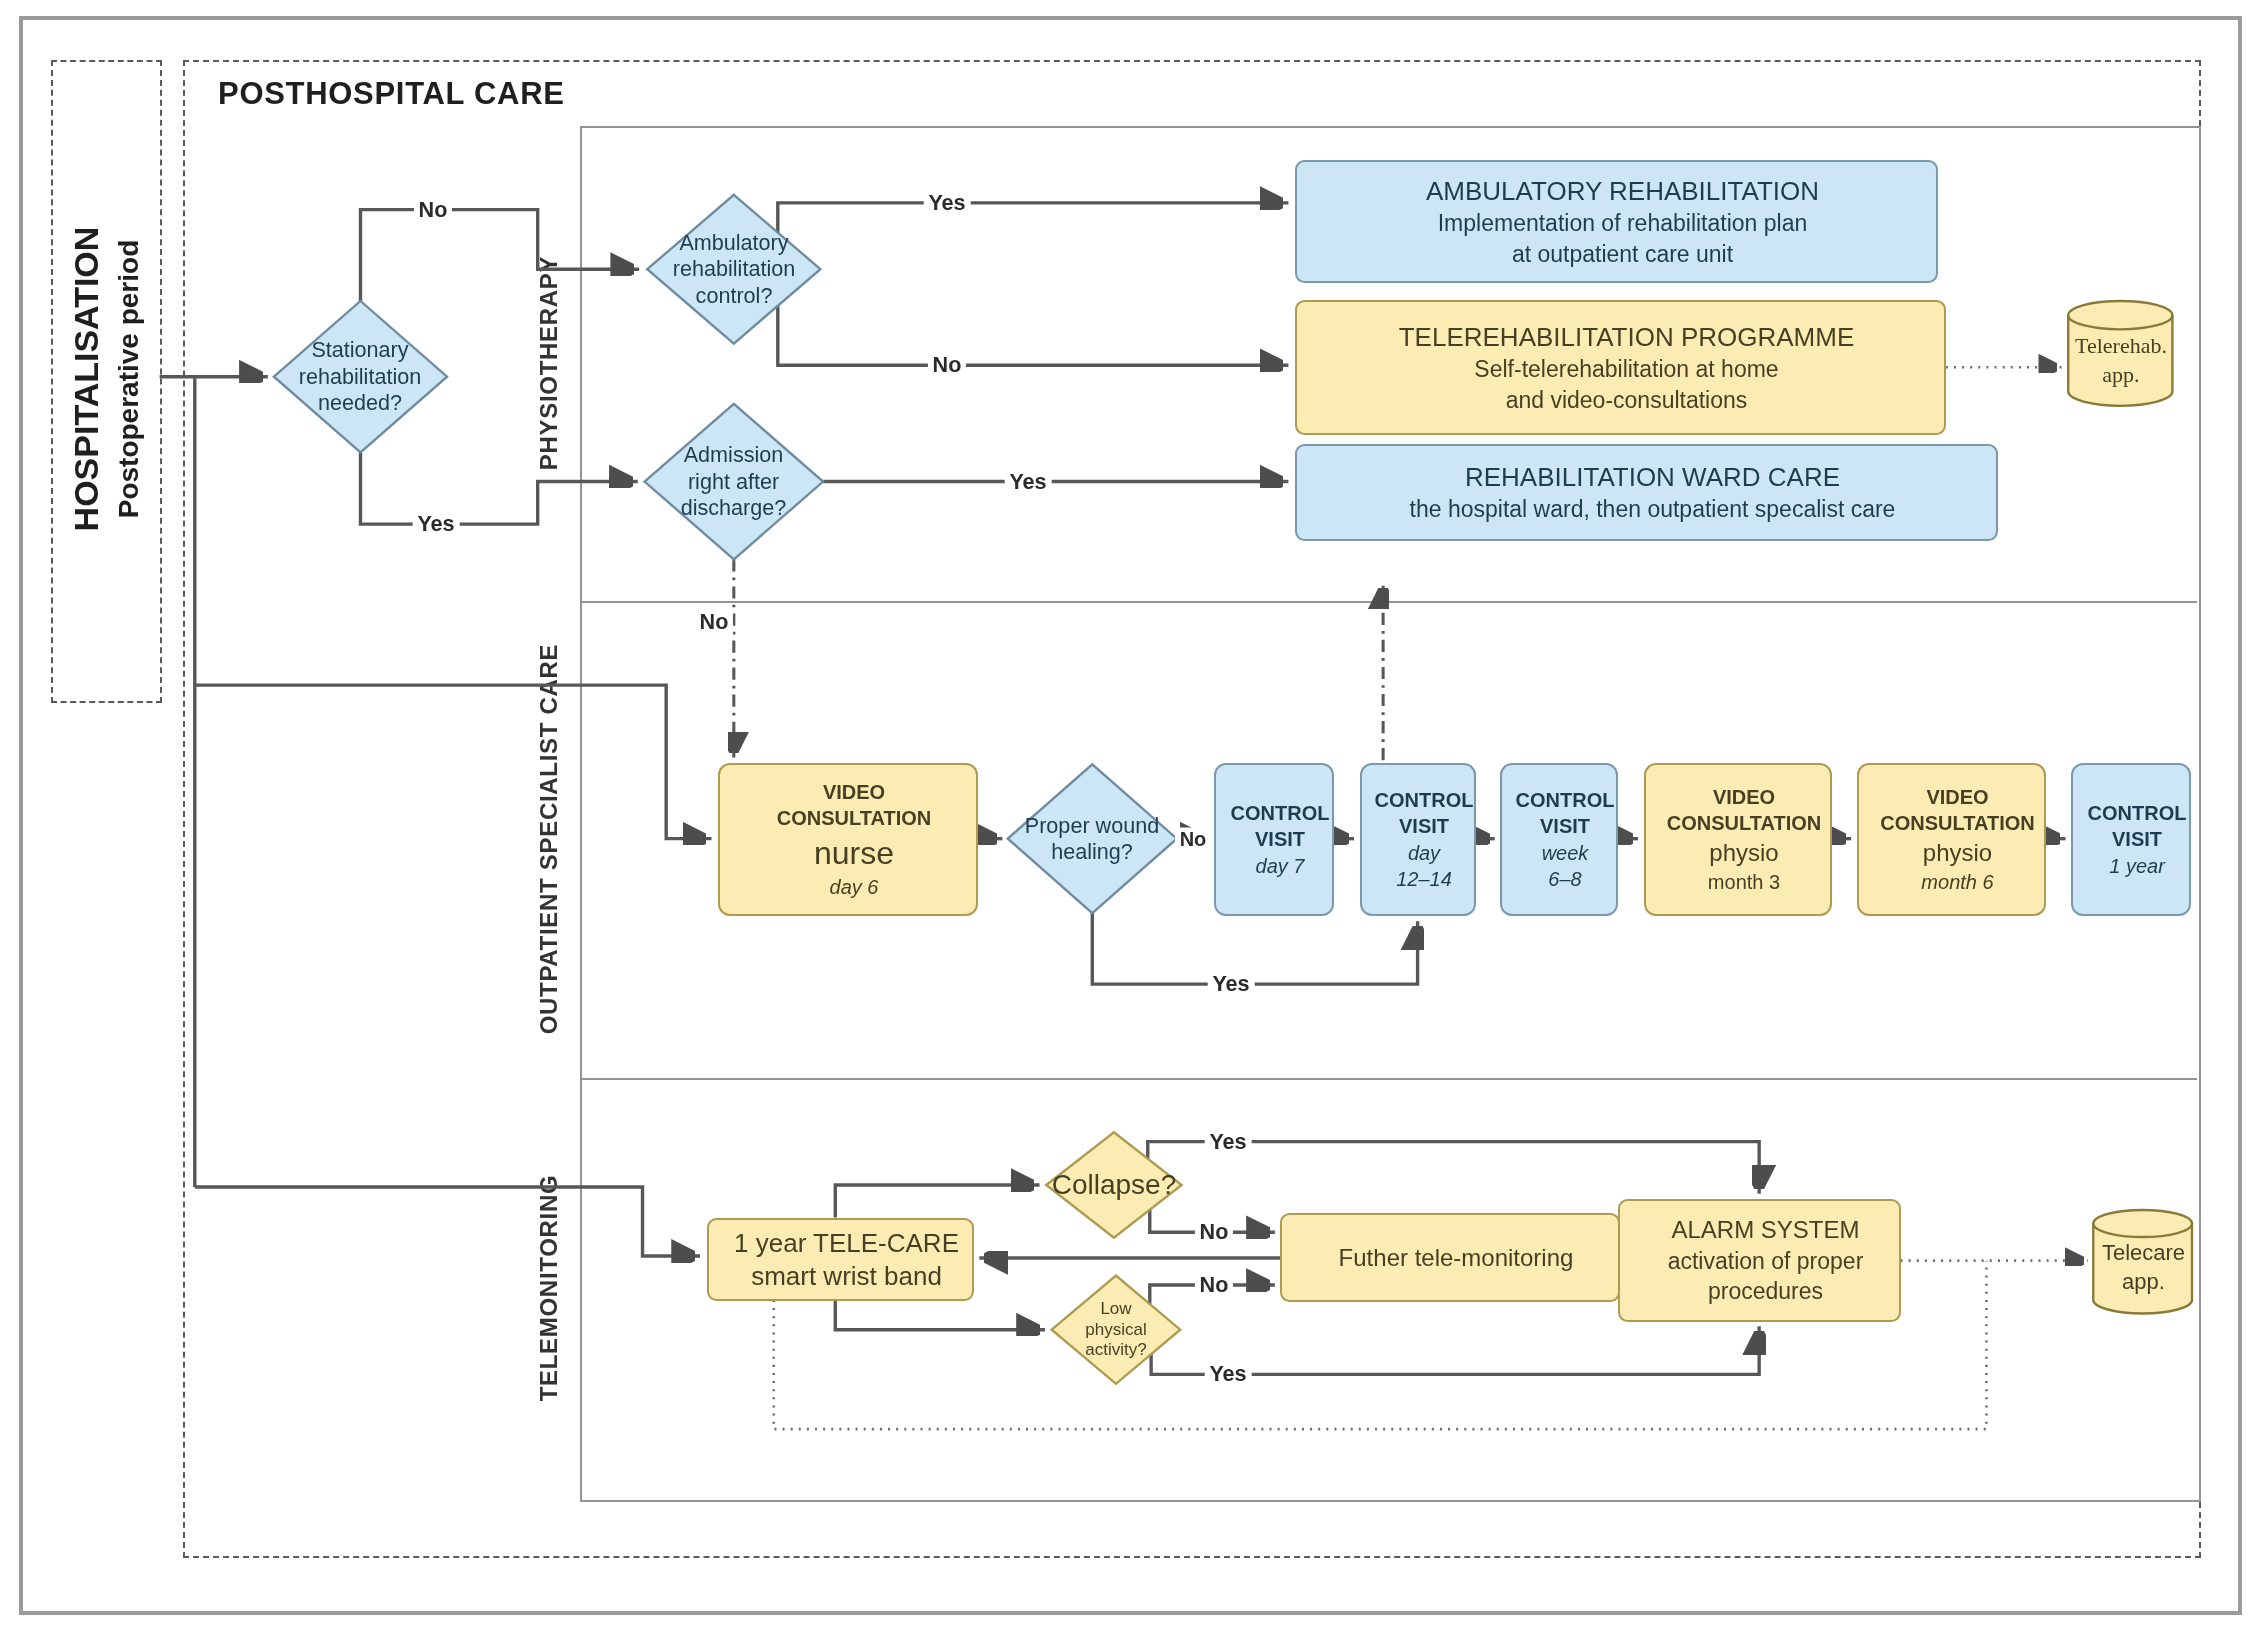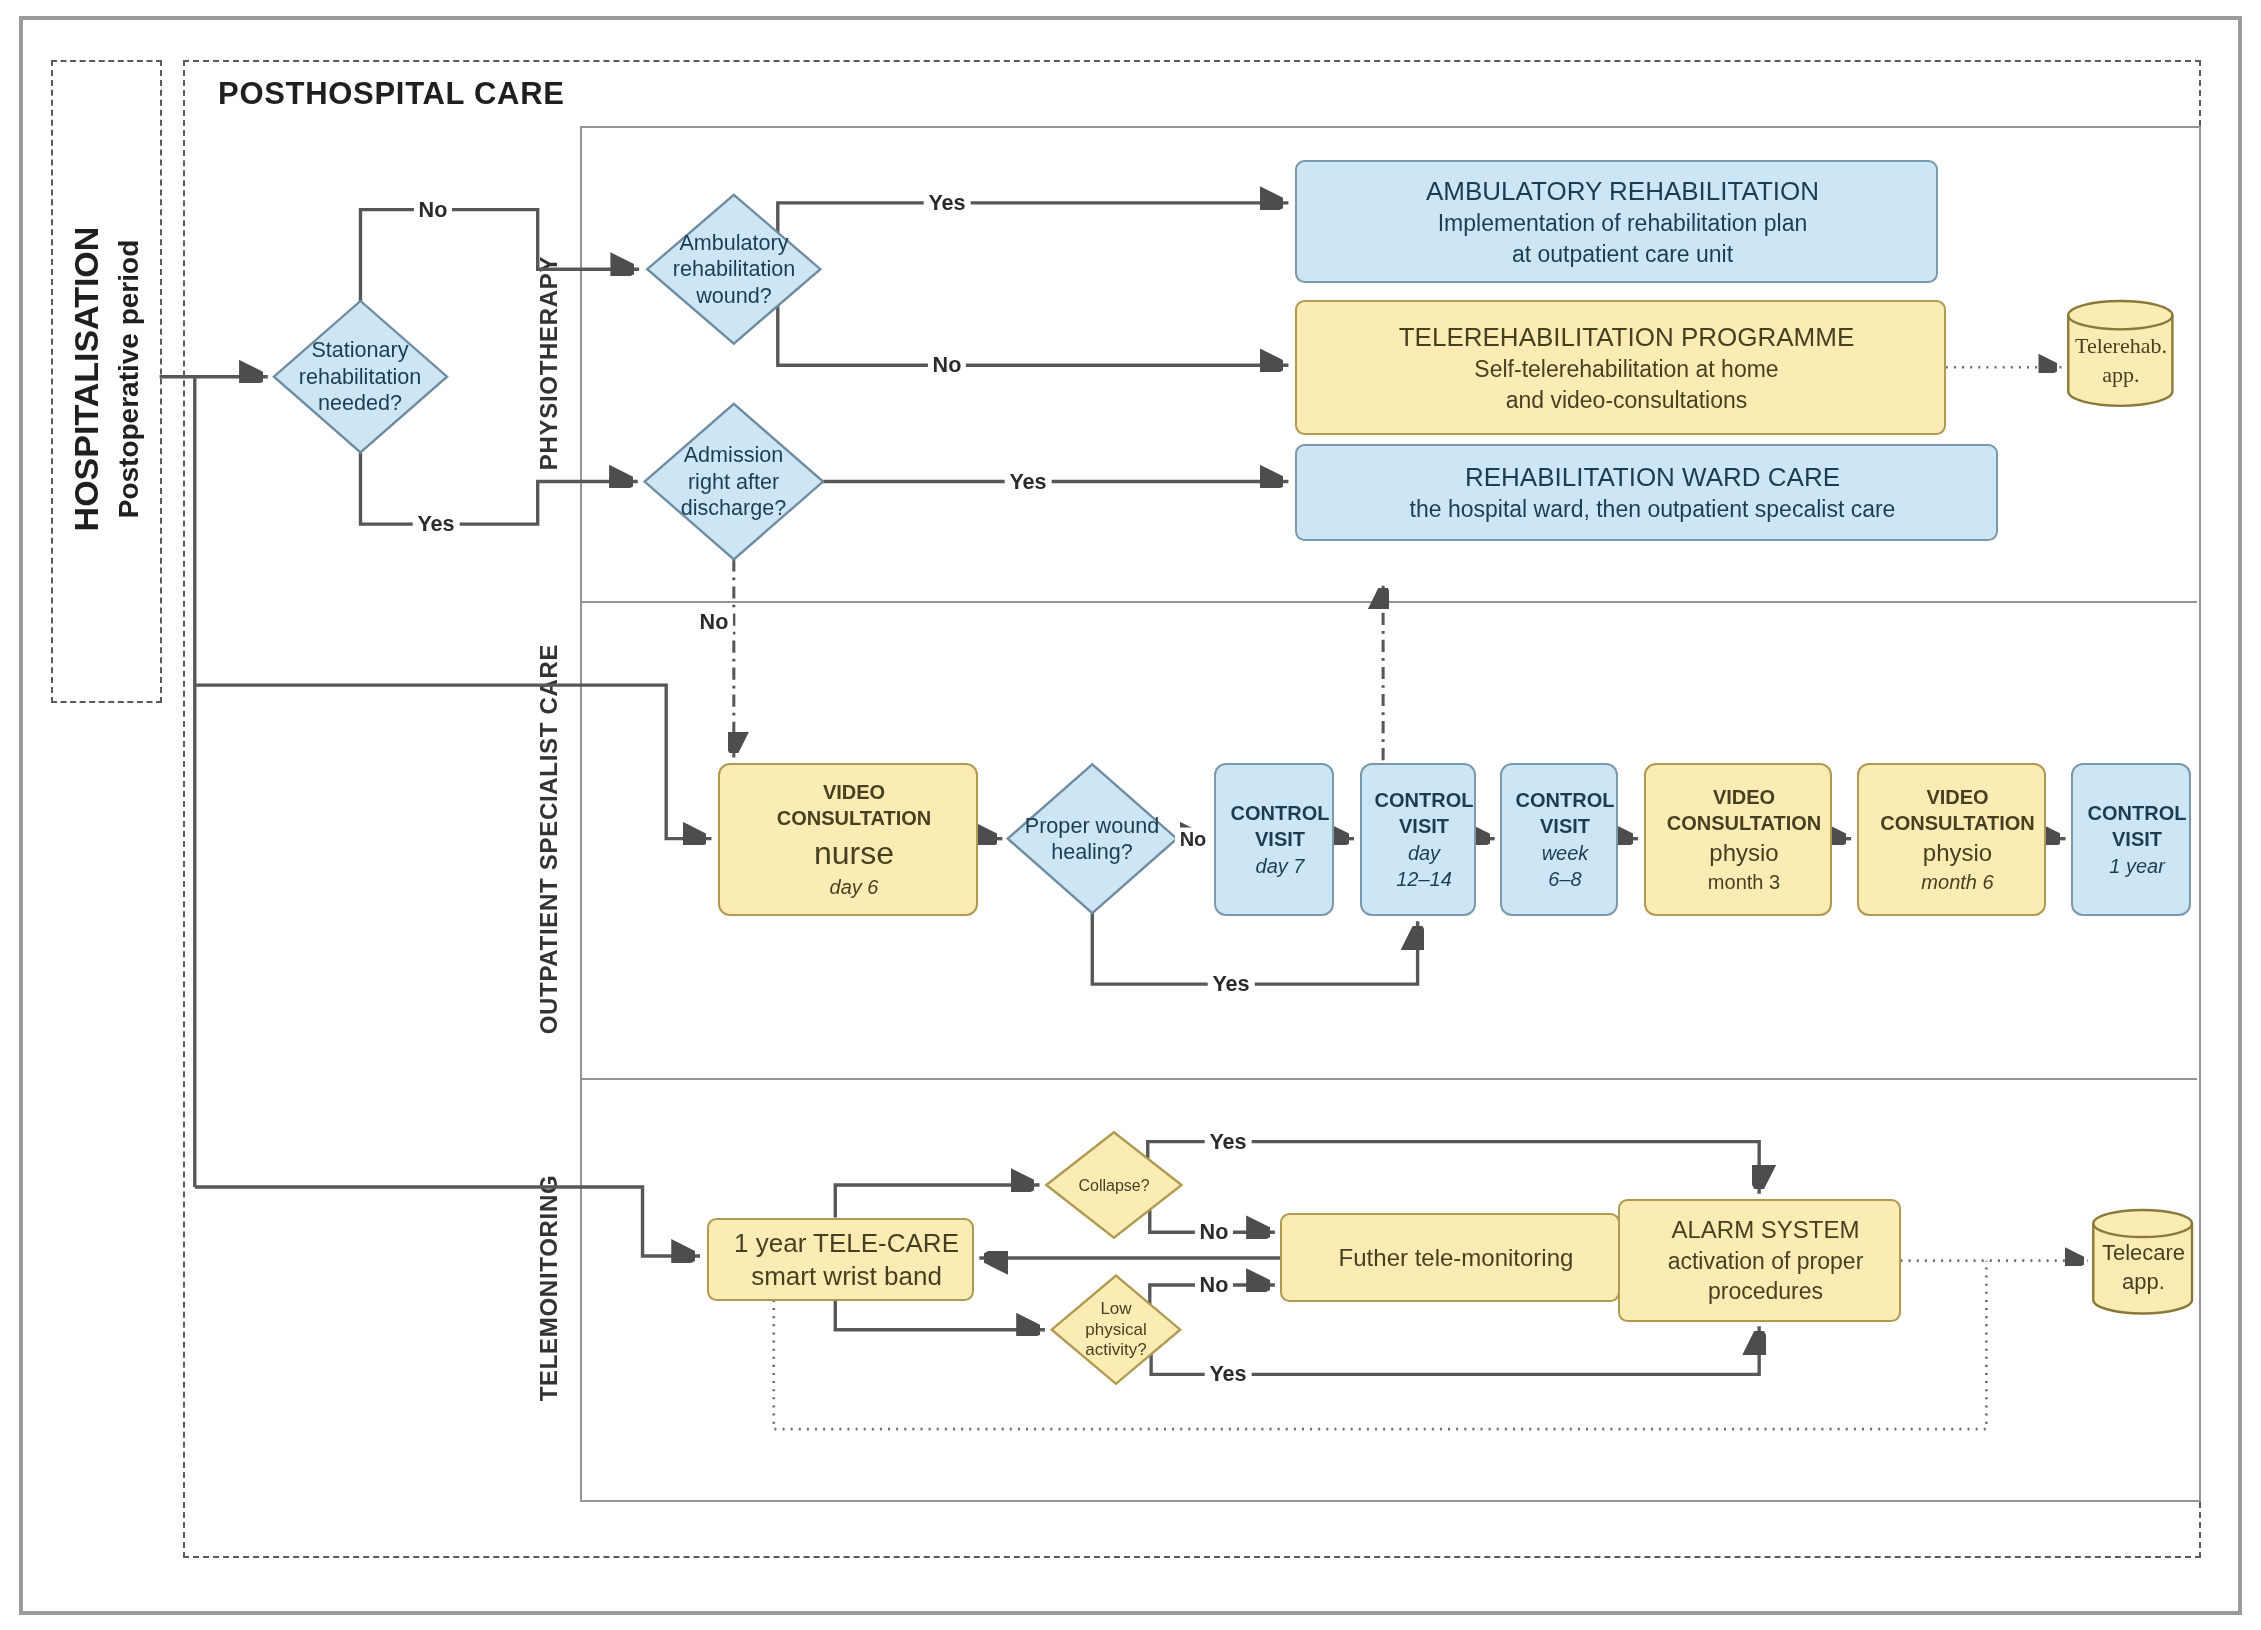--- a/index.html
+++ b/index.html
@@ -189,32 +189,32 @@
   </div>
 
   <div class="abs dtext bluetext" style="left:279px;top:316px;width:162px;height:122px;font-size:21.6px;">
     <div>Stationary</div>
     <div>rehabilitation</div>
     <div>needed?</div>
   </div>
   <div class="abs dtext bluetext" style="left:653px;top:210px;width:162px;height:119px;font-size:21.6px;">
     <div>Ambulatory</div>
     <div>rehabilitation</div>
-    <div>wound?</div>
+    <div>control?</div>
   </div>
   <div class="abs dtext bluetext" style="left:651px;top:421px;width:165px;height:122px;font-size:21.6px;">
     <div>Admission</div>
     <div>right after</div>
     <div>discharge?</div>
   </div>
   <div class="abs dtext bluetext" style="left:1011px;top:785px;width:162px;height:108px;font-size:21.6px;">
     <div>Proper wound</div>
     <div>healing?</div>
   </div>
-  <div class="abs dtext yellowtext" style="left:1053px;top:1165px;width:122px;height:41px;font-size:16px;">
+  <div class="abs dtext yellowtext" style="left:1053px;top:1165px;width:122px;height:41px;font-size:28px;">
     <div>Collapse?</div>
   </div>
   <div class="abs dtext yellowtext" style="left:1062px;top:1291px;width:108px;height:78px;font-size:17px;">
     <div>Low</div>
     <div>physical</div>
     <div>activity?</div>
   </div>
 
   <div class="abs cyltext" style="left:2072px;top:325px;width:98px;height:71px;font-family:Liberation Serif, serif;">
     <div>Telerehab.</div>

